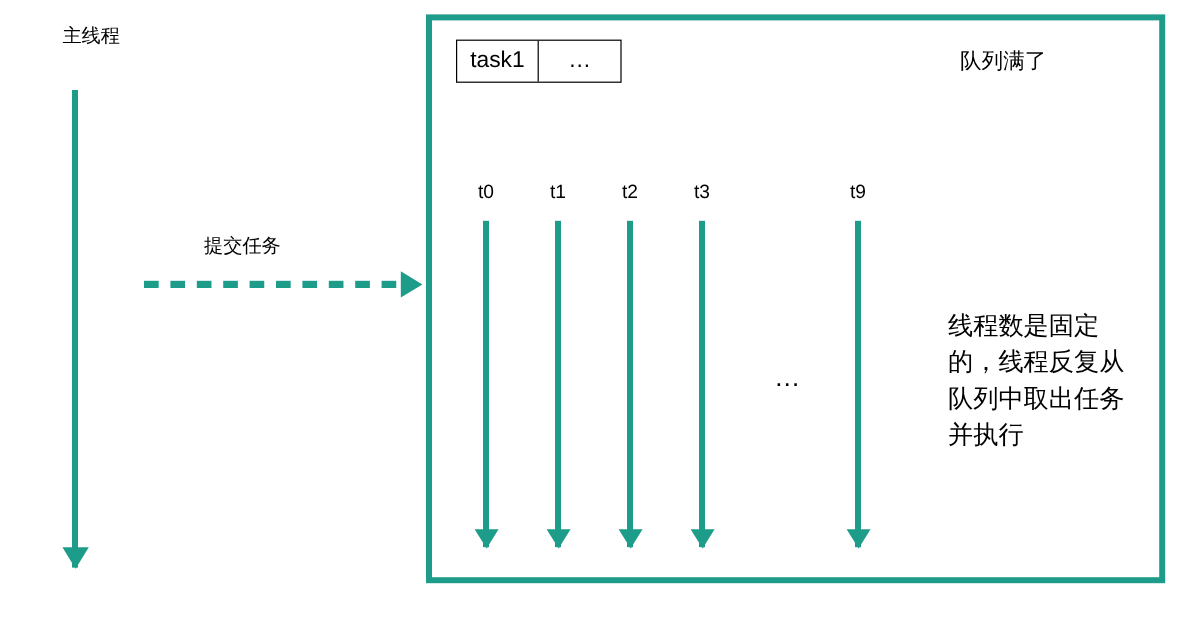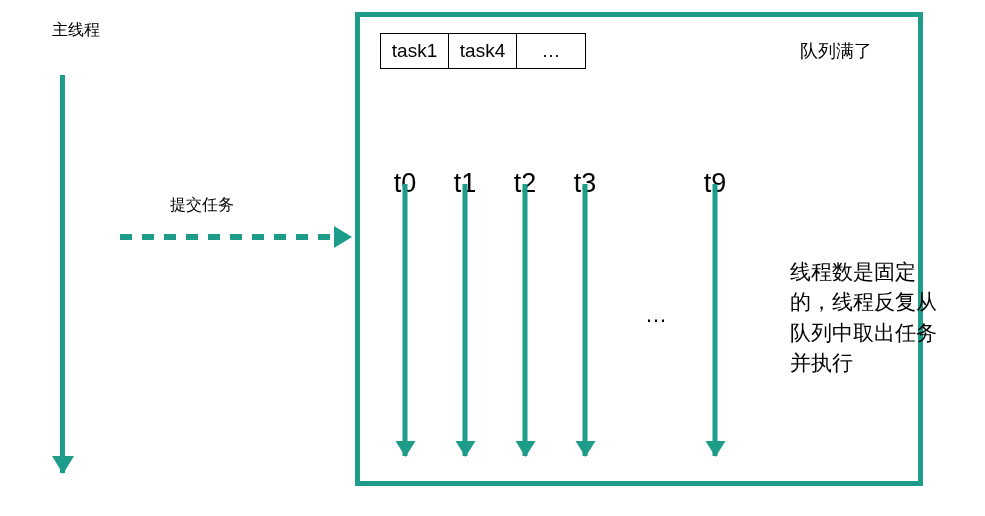--- a/index.html
+++ b/index.html
@@ -68,21 +68,21 @@
     width: 0; height: 0;
     border-top: 11px solid transparent;
     border-bottom: 11px solid transparent;
     border-left: 18px solid #1e9c8a;
   }
   
   .pool-box {
     position: absolute;
     left: 355px;
     top: 12px;
-    width: 568px;
+    width: 616px;
     height: 474px;
     border: 5px solid #1e9c8a;
     background: #ffffff;
   }
   
   .queue {
     position: absolute;
     left: 20px;
     top: 16px;
     display: flex;
@@ -108,23 +108,23 @@
   .threads {
     position: absolute;
     left: 45px;
     top: 135px;
   }
   .thread {
     position: absolute;
     top: 0;
   }
   .thread-label {
-    font-size: 27px;
-    position: absolute;
-    top: 16px;
+    font-size: 16px;
+    position: absolute;
+    top: 0;
     left: 50%;
     transform: translateX(-50%);
     white-space: nowrap;
   }
   .thread-line {
     position: absolute;
     top: 32px;
     left: 50%;
     transform: translateX(-50%);
     width: 5px;
@@ -163,21 +163,20 @@
 <div class="main-thread-arrow"></div>
 
 <div class="submit-label">提交任务</div>
 
 <div class="submit-arrow"></div>
 
 <div class="pool-box">
 
   <div class="queue">
     <div class="queue-cell">task1</div>
-    <div class="queue-cell">task4</div>
     <div class="queue-cell">…</div>
   </div>
 
   <div class="queue-full-label">队列满了</div>
 
   <div class="threads">
     <div class="thread" style="left: 0px;">
       <div class="thread-label">t0</div>
       <div class="thread-line"></div>
     </div>

